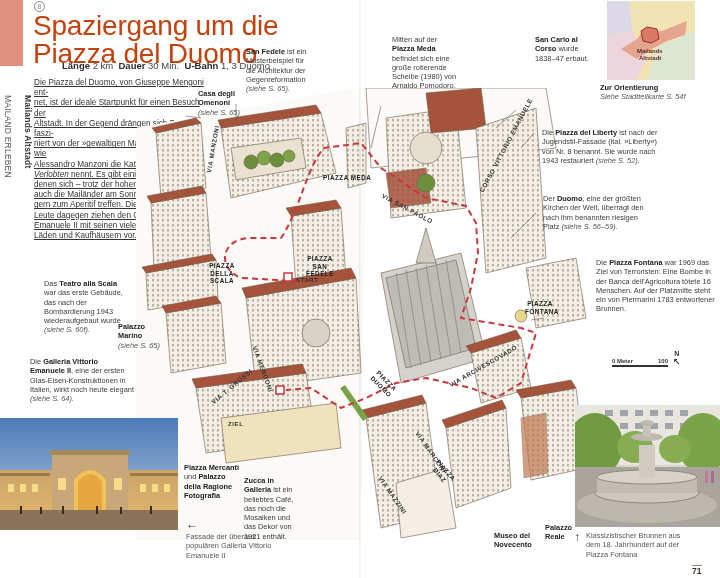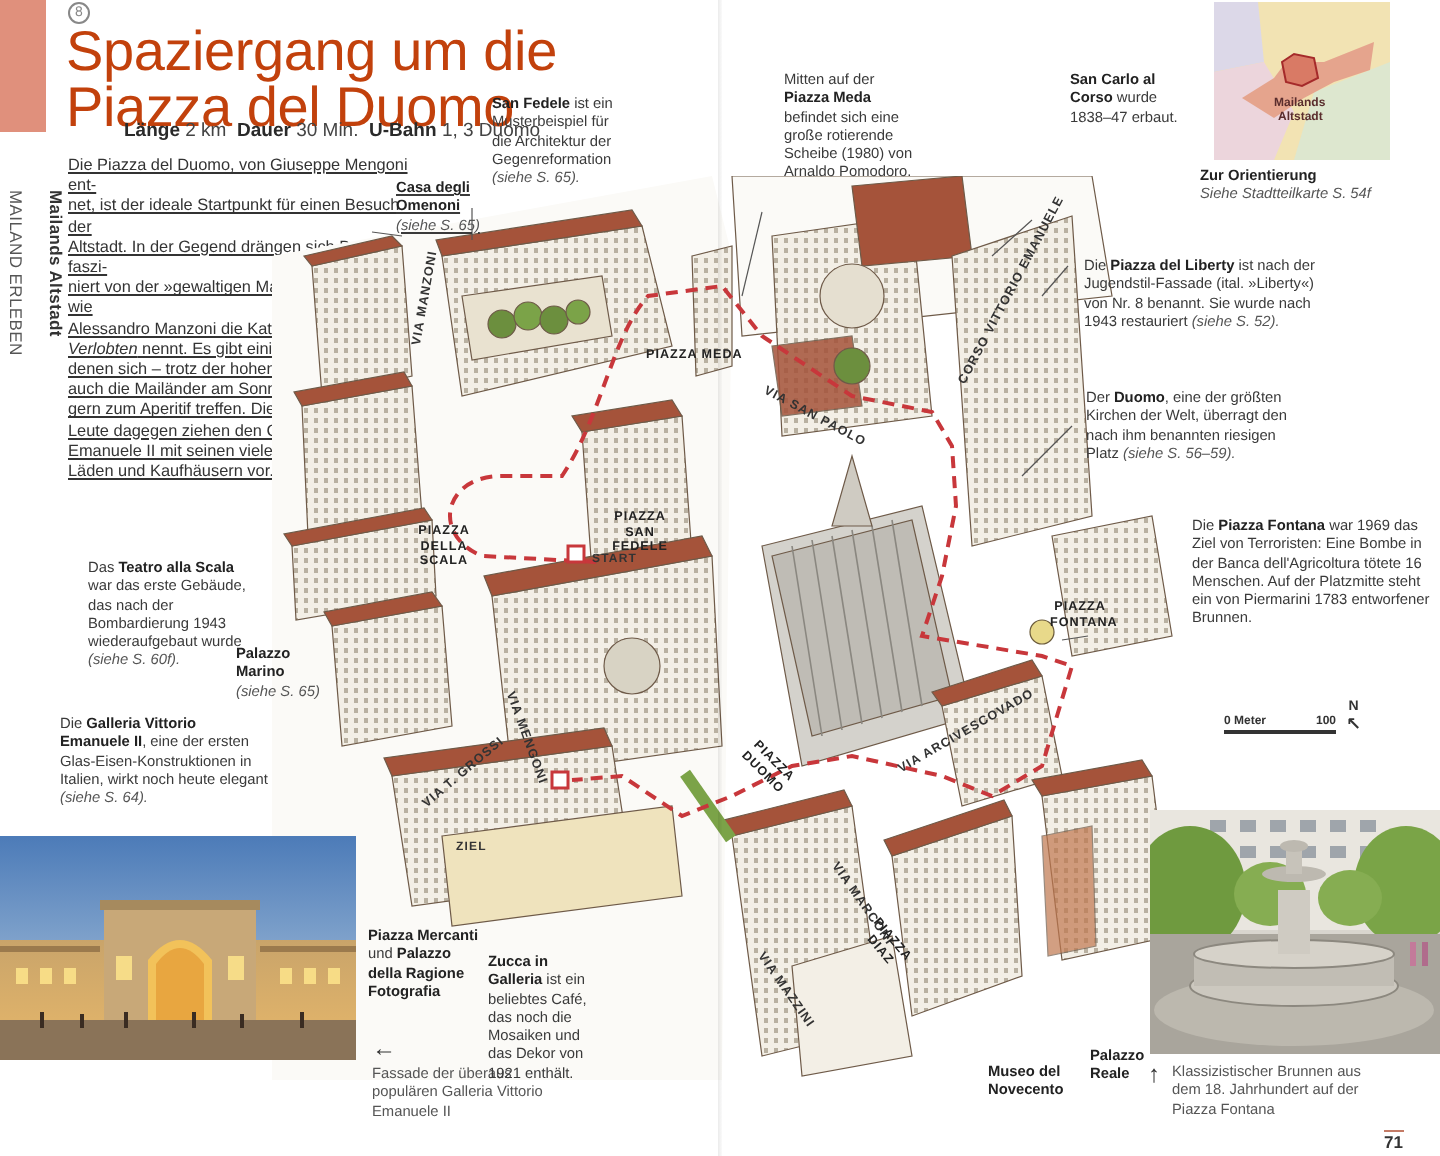--- a/index.html
+++ b/index.html
@@ -211,21 +211,21 @@
   </div>
 <div class="abs street" style="left:420px;top:430px;transform:rotate(55deg);transform-origin:left top;">VIA MARCONI</div>
 <div class="abs place" style="left:430px;top:465px;width:26px;transform:rotate(50deg);">
     <div>PIAZZA DIAZ</div>
   </div>
 <div class="abs street" style="left:383px;top:475px;transform:rotate(55deg);transform-origin:left top;">VIA MAZZINI</div>
 
 <div class="abs note r" style="left:246px;top:47px;width:70px;">
   <b>San Fedele</b><span> ist ein Musterbeispiel für die Architektur der Gegenreformation</span> <i>(siehe S. 65).</i>
 </div>
-<div class="abs note r" style="left:198px;top:89px;width:42px;text-decoration:underline;">
+<div class="abs note r" style="left:198px;top:89px;width:42px;">
   <b>Casa degli</b><br>
   <b>Omenoni</b><br>
   <i>(siehe S. 65)</i>
 </div>
 <div class="abs note" style="left:392px;top:35px;width:68px;">
   <span>Mitten auf der </span><b>Piazza Meda</b><span> befindet sich eine große rotierende Scheibe (1980) von Arnaldo Pomodoro.</span>
 </div>
 <div class="abs note" style="left:535px;top:35px;width:56px;">
   <b>San Carlo al Corso</b><span> wurde 1838–47 erbaut.</span>
 </div>

